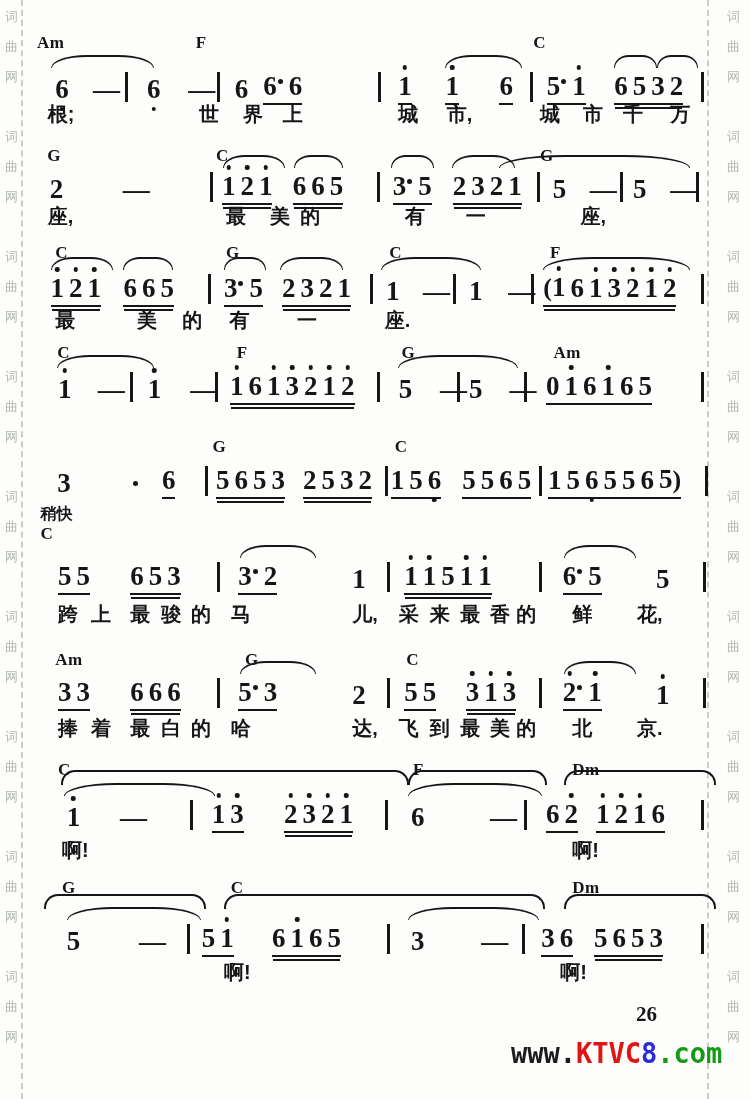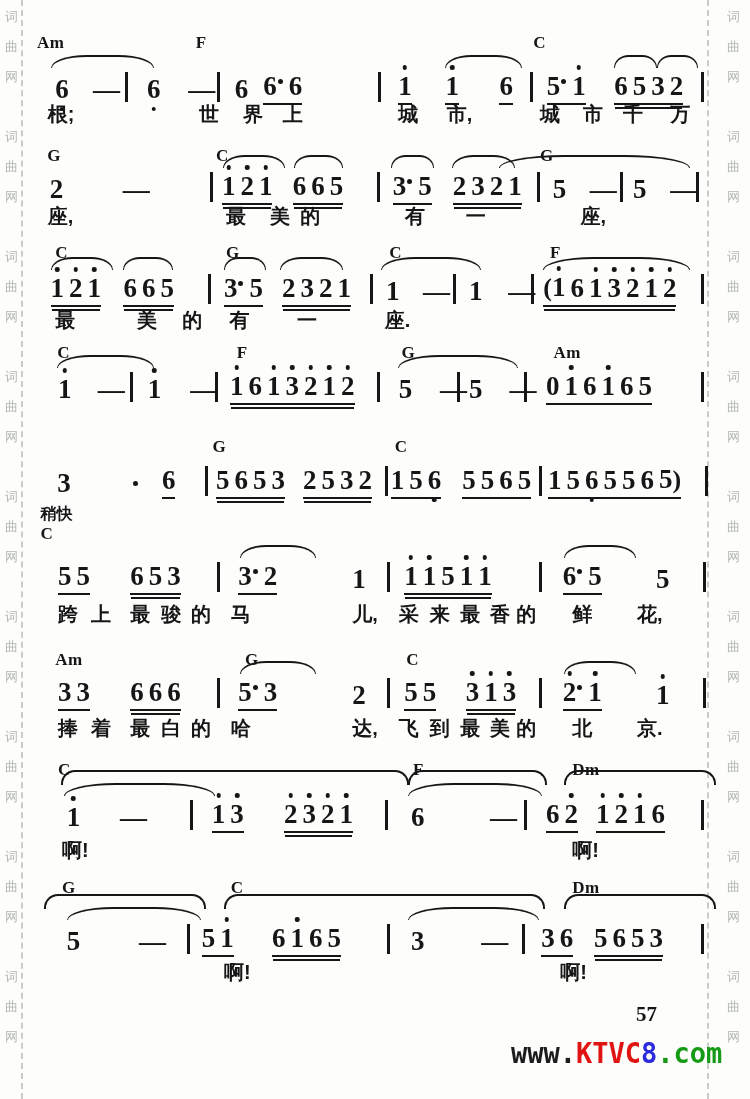--- a/index.html
+++ b/index.html
@@ -653,15 +653,15 @@
         <span class="nt"><span class="dg">6</span></span>
         <span class="nt"><span class="dg">5</span></span>
         <span class="nt"><span class="dg">3</span></span>
       </div>
       <div class="ni" style="left: 98.3%; top: 922px;">
         <span class="bar"></span>
       </div>
       <div class="lyr" style="left: 27.7%; top: 962px;">啊!</div>
       <div class="lyr" style="left: 77.5%; top: 962px;">啊!</div>
     </div>
-  <div class="pagenum">57</div>
+  <div class="pagenum">26</div>
   <div class="kwm"><span style="color: rgb(28, 28, 28);">www.</span><span style="color: rgb(225, 20, 20);">KTVC</span><span style="color: rgb(43, 43, 221);">8</span><span style="color: rgb(21, 154, 21);">.com</span></div>
 </div>
 
 </body></html>

